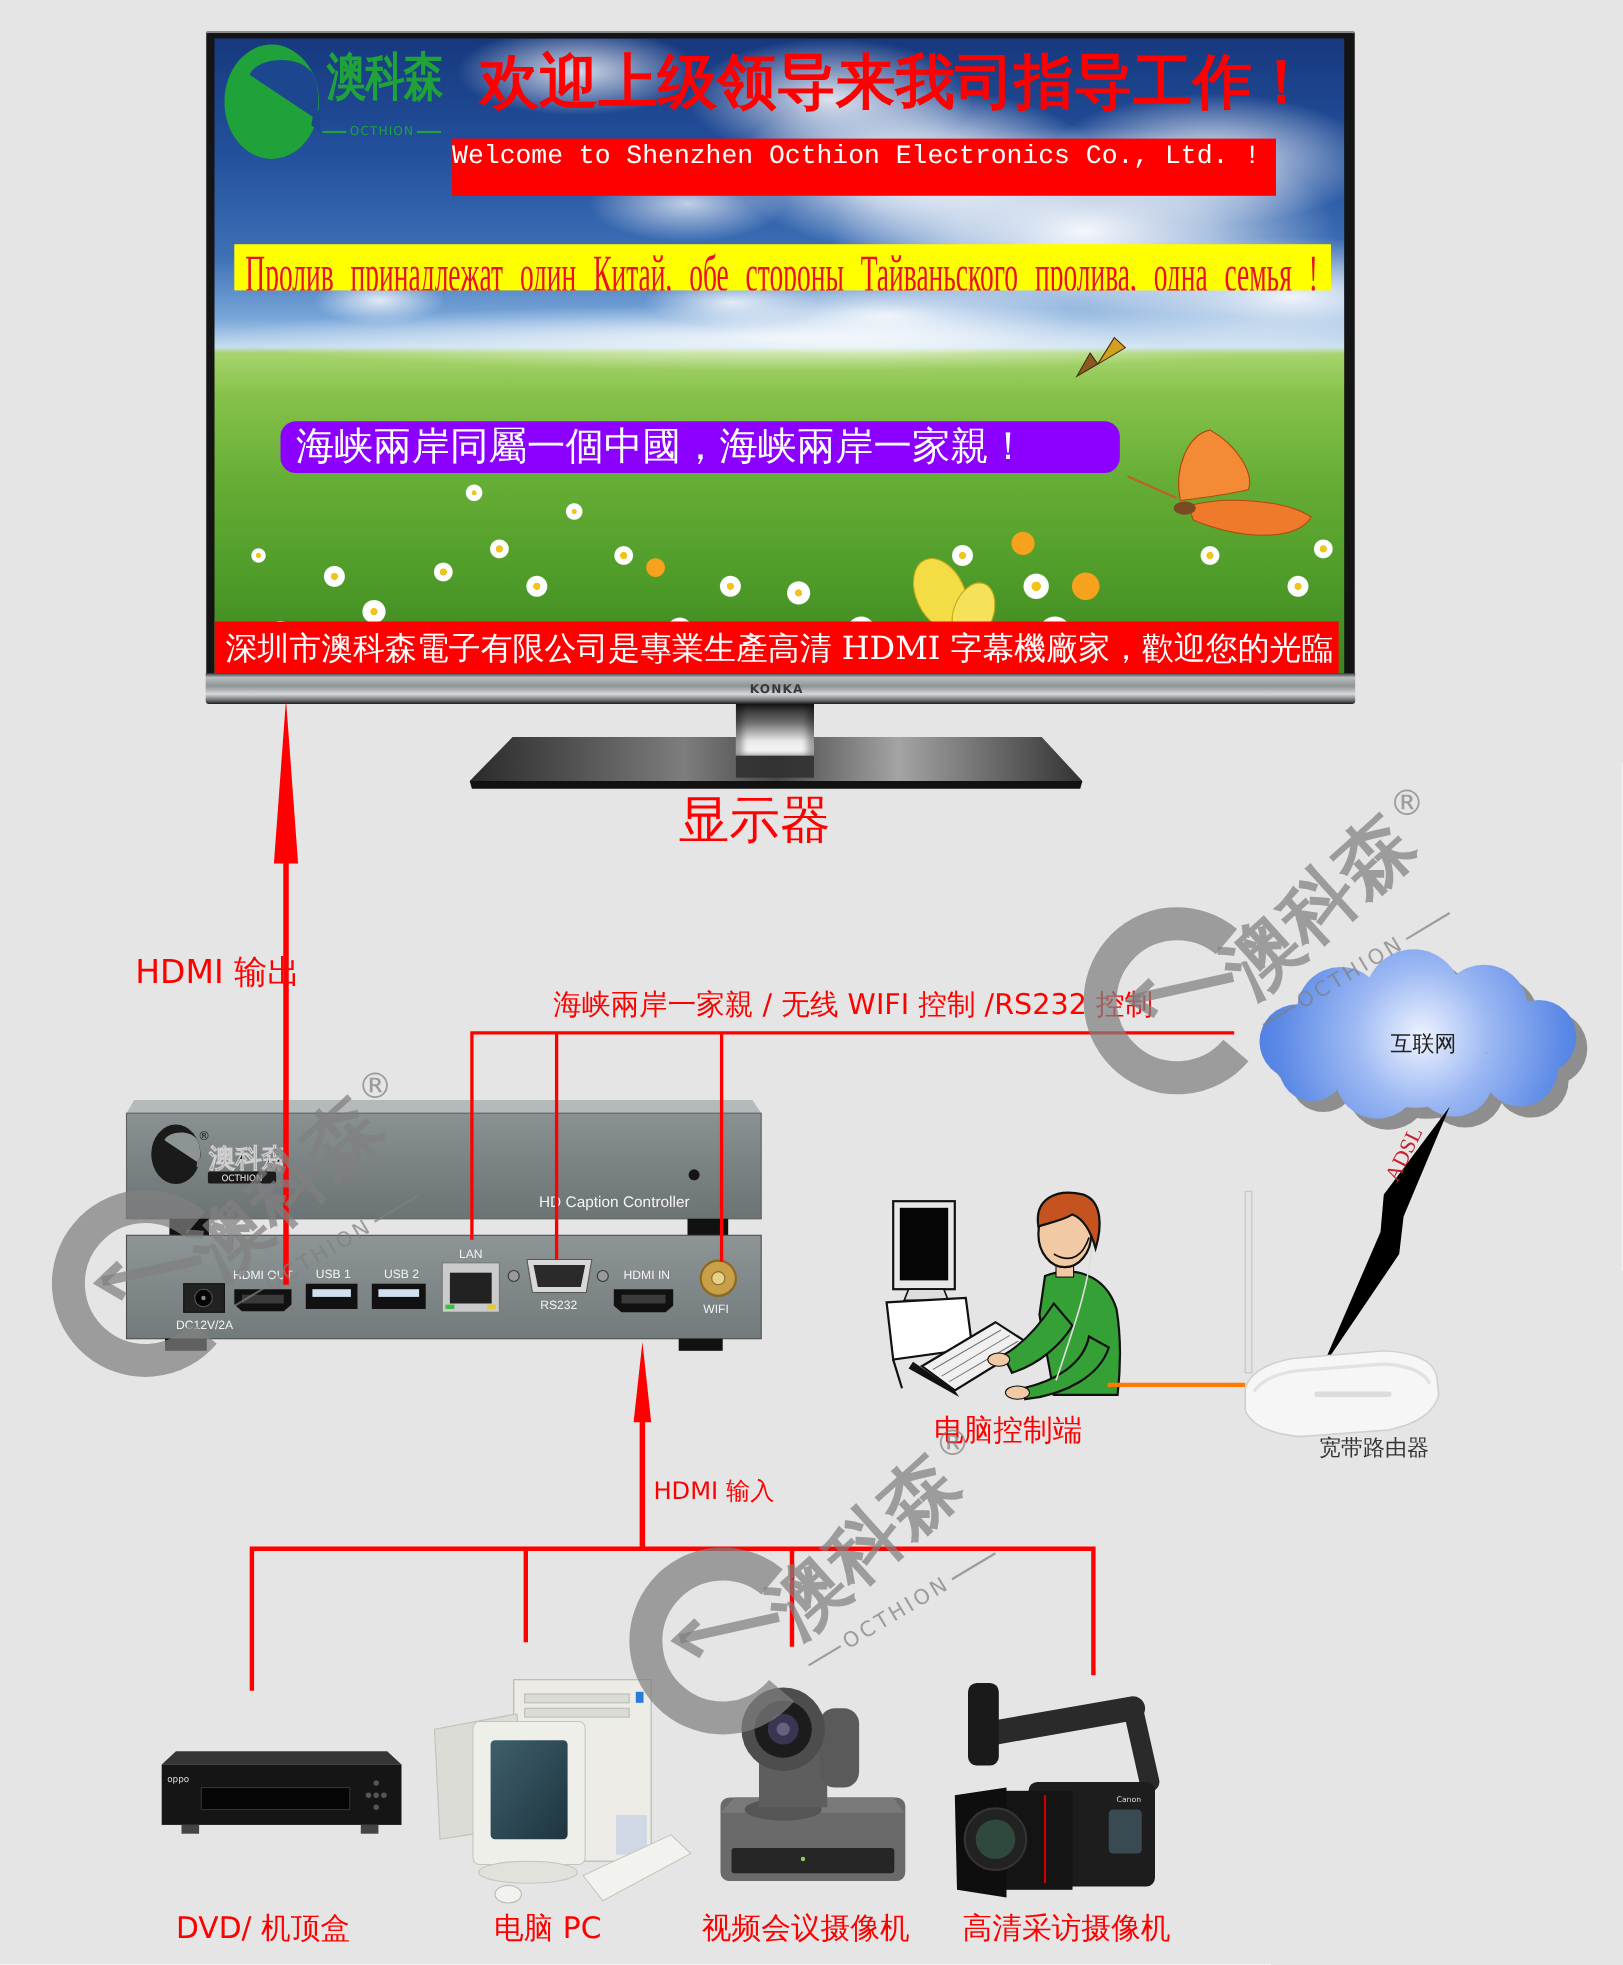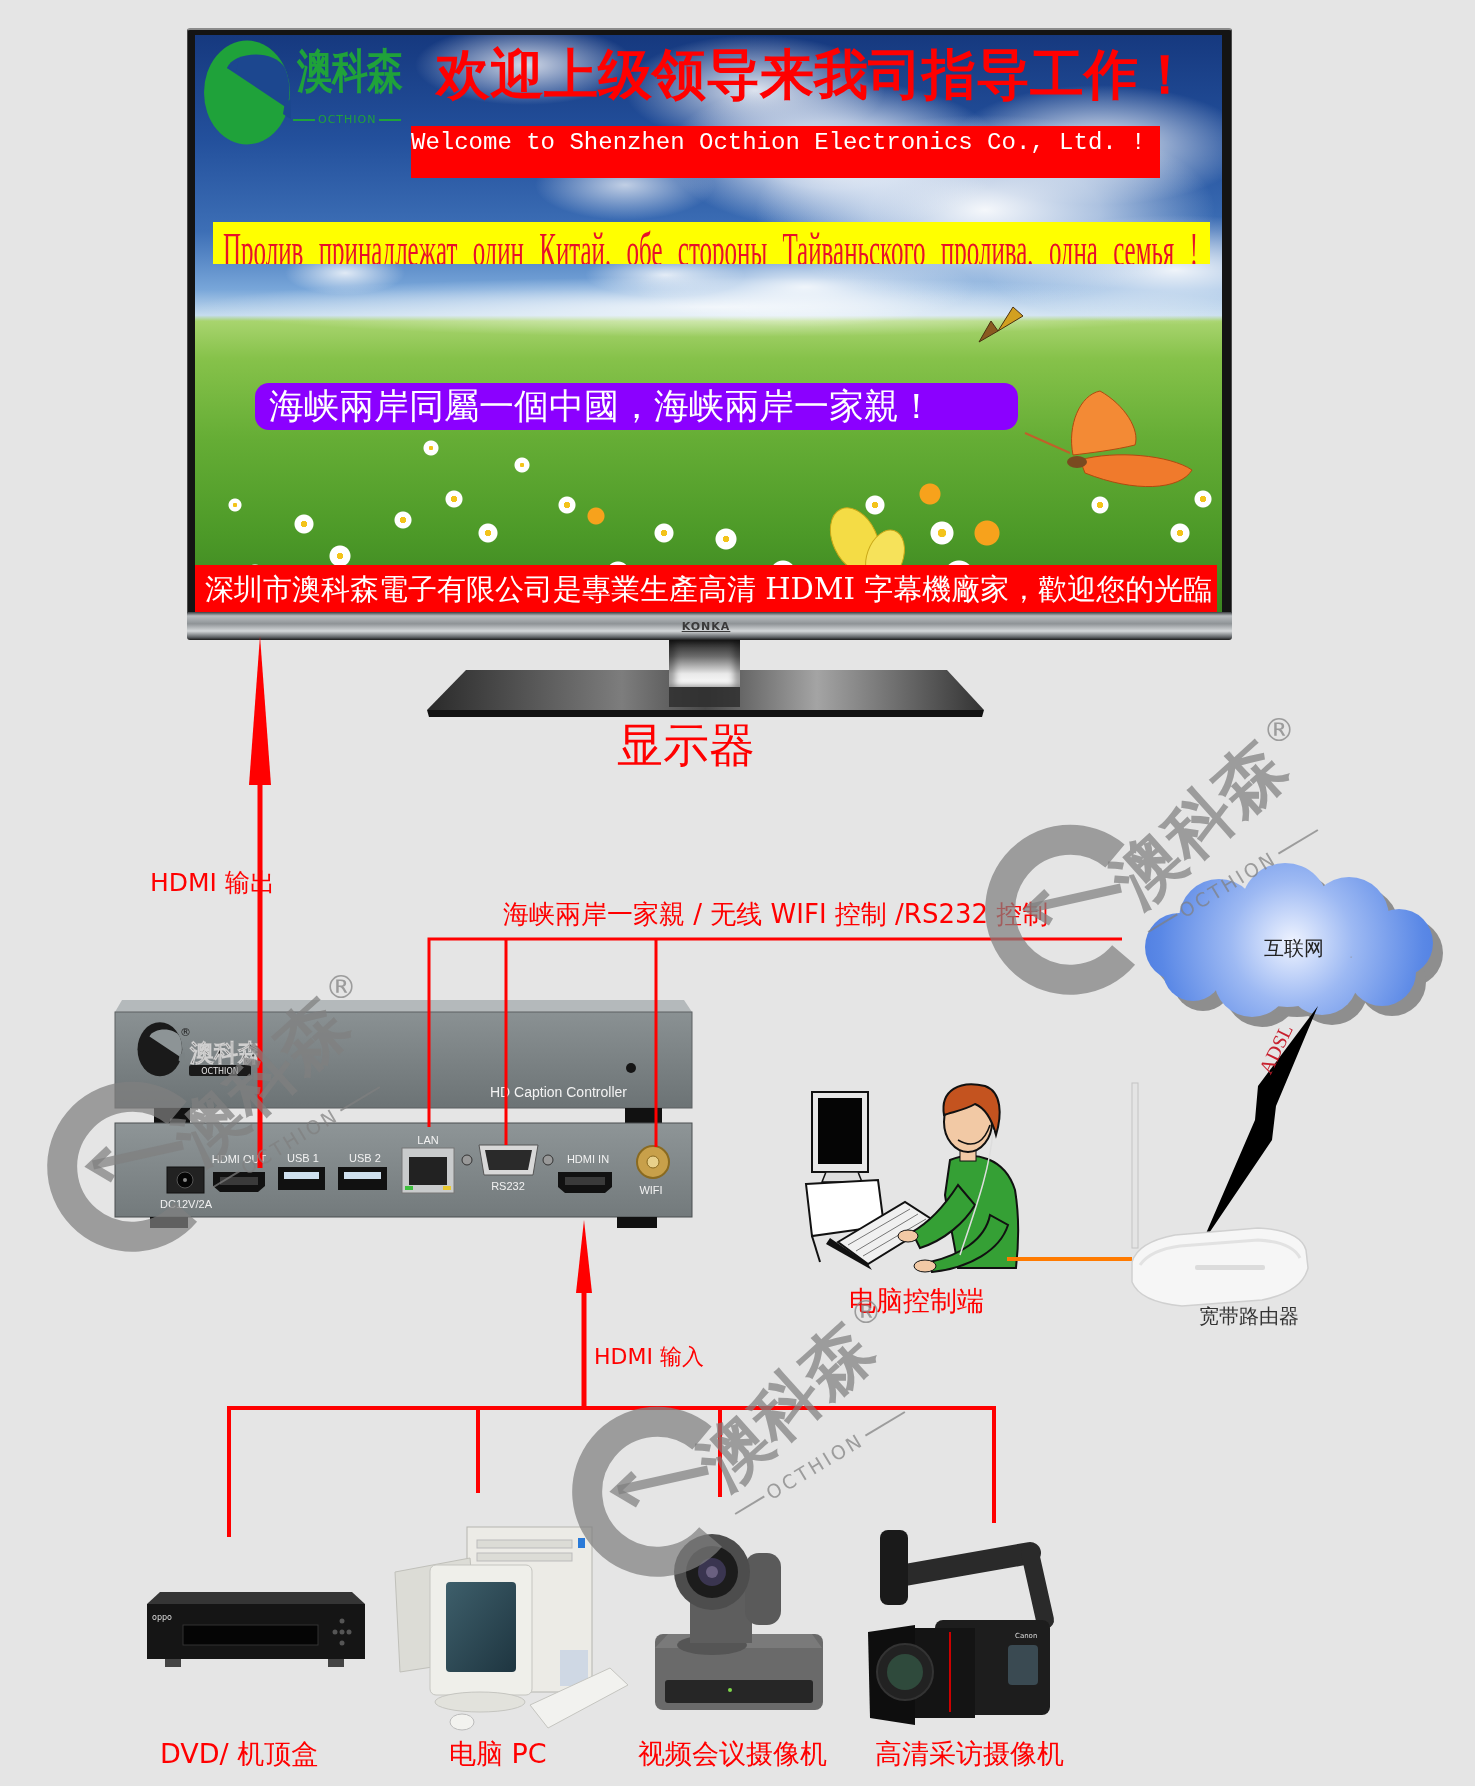--- a/index.html
+++ b/index.html
@@ -3,21 +3,21 @@
 <meta charset="utf-8">
 <style>
 html,body{margin:0;padding:0;background:#fff;}
 #canvas{position:relative;width:1475px;height:1786px;overflow:hidden;background:#e5e5e5;font-family:"DejaVu Sans",sans-serif;}
 .abs{position:absolute;}
 
 
 .tv-bezel{left:187px;top:28px;width:1045px;height:586px;background:#141414;border-top:2px solid #8c8c8c;border-left:1px solid #4a4a4a;border-right:1px solid #4a4a4a;box-sizing:border-box;border-radius:3px 3px 0 0;}
 .tv-chin{left:187px;top:612px;width:1045px;height:28px;border-radius:0 0 3px 3px;
   background:linear-gradient(to bottom,#3c3f42 0,#b9bdc0 14%,#8f9497 42%,#d5d8da 68%,#5f6366 90%,#1b1b1b 100%);}
-.konka{left:678px;top:620px;width:56px;text-align:center;font:bold 11px "DejaVu Sans",sans-serif;color:#3a3a3a;letter-spacing:1px;text-decoration:underline;}
+.konka{left:678px;top:620px;width:56px;text-align:center;font:bold 11px "DejaVu Sans",sans-serif;color:#3a3a3a;letter-spacing:1px;}
 .screen{left:195px;top:35px;width:1027px;height:578px;overflow:hidden;
   background:linear-gradient(to bottom,#16397f 0%,#23509c 18%,#3d6fb6 34%,#78a6d9 44%,#c6dcef 48.5%,#a8d46e 49.5%,#86c24a 56%,#65ad35 70%,#4d9a28 86%,#3a8420 100%);}
 .screen > *{position:absolute;}
 .clouds{left:0;top:0;width:1027px;height:578px;
   background:
    radial-gradient(ellipse 170px 75px at 640px 120px,rgba(255,255,255,.95) 0%,rgba(240,245,252,.7) 45%,rgba(255,255,255,0) 100%),
    radial-gradient(ellipse 230px 95px at 790px 175px,rgba(255,255,255,.95) 0%,rgba(235,242,250,.65) 50%,rgba(255,255,255,0) 100%),
    radial-gradient(ellipse 150px 60px at 905px 110px,rgba(255,255,255,.9) 0%,rgba(255,255,255,0) 100%),
    radial-gradient(ellipse 130px 55px at 560px 55px,rgba(255,255,255,.85) 0%,rgba(255,255,255,0) 100%),
    radial-gradient(ellipse 110px 40px at 330px 30px,rgba(255,255,255,.8) 0%,rgba(255,255,255,0) 100%),
@@ -66,21 +66,21 @@
 .scr-russian span{position:absolute;left:10px;top:0;width:975px;height:58px;line-height:58px;font-family:"Liberation Serif",serif;font-size:25px;color:#e8102a;white-space:nowrap;text-align:justify;text-align-last:justify;transform:scaleY(1.9);transform-origin:center;}
 .scr-purple{left:60px;top:348px;width:763px;height:47px;background:#8b00ff;color:#fff;font-family:"DejaVu Serif",serif;font-size:35px;line-height:47px;padding-left:14px;box-sizing:border-box;white-space:nowrap;overflow:hidden;border-radius:14px;}
 .scr-bottom{left:0;top:530px;width:1022px;height:48px;background:#ff0000;overflow:hidden;}
 .scr-bottom span{position:absolute;left:10px;top:0;width:1002px;height:48px;line-height:48px;font-family:"DejaVu Serif",serif;font-size:29px;color:#fff;white-space:nowrap;text-align:justify;text-align-last:justify;}
 .decor{left:0;top:0;width:1027px;height:578px;}
 .stand-neck{left:669px;top:640px;width:71px;height:47px;background:linear-gradient(to bottom,#1e1e1e 0%,#6c6c6c 35%,#e9e9e9 72%,#ffffff 100%);box-shadow:inset 6px 0 6px rgba(0,0,0,.35),inset -6px 0 6px rgba(0,0,0,.35);}
 
 
 .lbl{position:absolute;white-space:nowrap;line-height:1;color:#ff0000;}
 .lbl-monitor{left:617px;top:722px;font-size:46px;}
-.lbl-hdmi-out{left:150px;top:870px;font-size:25px;}
+.lbl-hdmi-out{left:123px;top:870px;font-size:30px;}
 .lbl-control{left:503px;top:901px;font-size:26px;}
 .lbl-hdmi-in{left:594px;top:1346px;font-size:22px;}
 .lbl-pc-control{left:849px;top:1287px;font-size:27px;}
 .lbl-router{left:1199px;top:1306px;font-size:20px;color:#333;font-family:"DejaVu Serif",serif;}
 .lbl-src{top:1740px;font-size:27px;}
 
 
 .wm{position:absolute;width:340px;height:300px;pointer-events:none;color:rgba(128,128,128,.72);}
 .wm-logo{position:absolute;left:0;top:0;width:200px;height:300px;}
 .wm-name{position:absolute;left:111px;top:80px;width:210px;height:72px;line-height:72px;font-size:68px;font-weight:bold;text-align:center;white-space:nowrap;transform:rotate(-42deg);}

